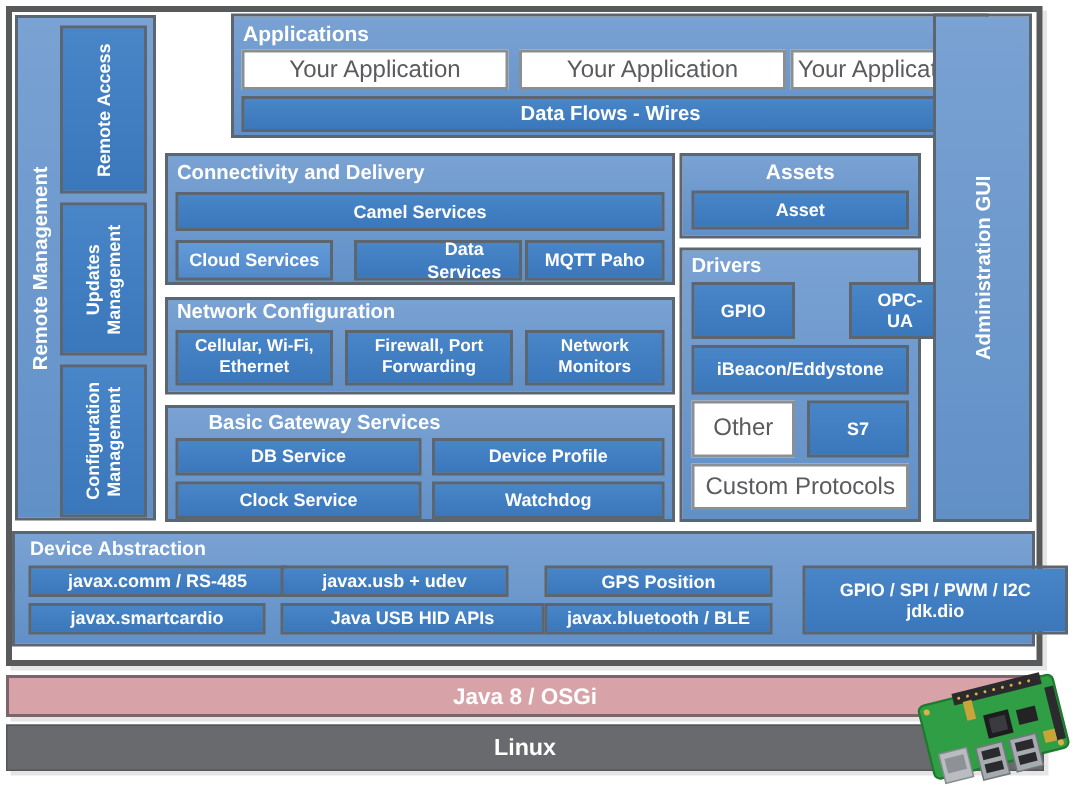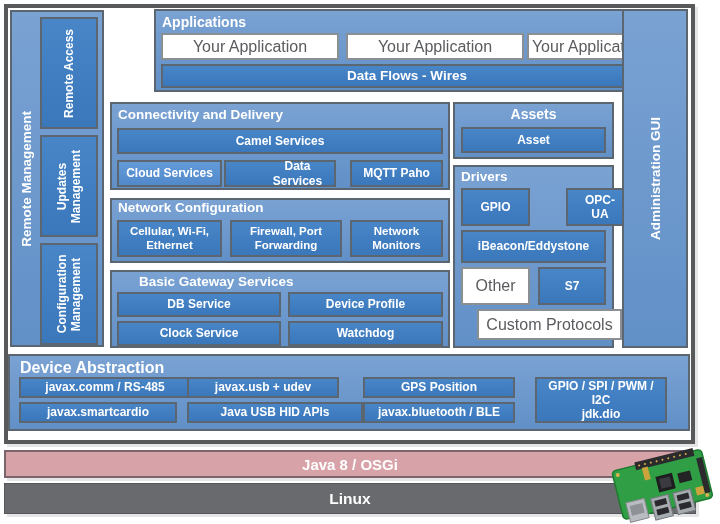--- a/index.html
+++ b/index.html
@@ -97,21 +97,21 @@
   </div>
 
   <div class="abs panel" style="left:110px;top:102px;width:340px;height:88px;">
     <div class="ptitle">Connectivity and Delivery</div>
     <div class="ib" style="left:5px;top:24px;width:326px;height:26px;">
       <span>Camel Services</span>
     </div>
     <div class="ib light" style="left:5px;top:56px;width:105px;height:27px;">
       <span>Cloud Services</span>
     </div>
-    <div class="ib" style="left:112px;top:56px;width:112px;height:27px;padding-left:37px;">
+    <div class="ib" style="left:124px;top:56px;width:112px;height:27px;padding-left:37px;">
       <span>Data Services</span>
     </div>
     <div class="ib" style="left:238px;top:56px;width:93px;height:27px;">
       <span>MQTT Paho</span>
     </div>
   </div>
 
   <div class="abs panel" style="left:110px;top:198px;width:340px;height:65px;">
     <div class="ptitle" style="padding-top:0;">Network Configuration</div>
     <div class="ib small" style="left:5px;top:20px;width:105px;height:37px;">
@@ -158,50 +158,50 @@
     </div>
     <div class="ib" style="left:6px;top:63px;width:145px;height:33px;">
       <span>iBeacon/Eddystone</span>
     </div>
     <div class="wb" style="left:6px;top:100px;width:69px;height:38px;">
       <span>Other</span>
     </div>
     <div class="ib" style="left:83px;top:100px;width:68px;height:38px;">
       <span>S7</span>
     </div>
-    <div class="wb" style="left:6px;top:142px;width:145px;height:31px;margin-left:16px;">
+    <div class="wb" style="left:6px;top:142px;width:145px;height:31px;">
       <span>Custom Protocols</span>
     </div>
   </div>
 
   <div class="abs panel vbox" style="left:622px;top:9px;width:66px;height:339px;">
     <span class="vtext" style="color:#fff;font-weight:bold;font-size:13.5px;">Administration GUI</span>
   </div>
 
   <div class="abs panel" style="left:8px;top:354px;width:682px;height:77px;">
-    <div class="ptitle" style="font-size:16px;padding-left:10px;padding-top:2px;">Device Abstraction</div>
+    <div class="ptitle" style="font-size:13px;padding-left:10px;padding-top:2px;">Device Abstraction</div>
     <div class="ib" style="left:9px;top:21px;width:172px;height:21px;justify-content:center;">
       <span>javax.comm / RS-485</span>
     </div>
     <div class="ib" style="left:177px;top:21px;width:152px;height:21px;">
       <span>javax.usb + udev</span>
     </div>
-    <div class="ib" style="left:353px;top:21px;width:152px;height:21px;">
+    <div class="ib" style="left:353px;top:21px;width:152px;height:21px;align-items:flex-end;">
       <span>GPS Position</span>
     </div>
     <div class="ib" style="left:9px;top:46px;width:158px;height:21px;">
       <span>javax.smartcardio</span>
     </div>
     <div class="ib" style="left:177px;top:46px;width:176px;height:21px;">
       <span>Java USB HID APIs</span>
     </div>
     <div class="ib" style="left:353px;top:46px;width:152px;height:21px;">
       <span>javax.bluetooth / BLE</span>
     </div>
-    <div class="ib" style="left:525px;top:21px;width:132px;height:46px;flex-direction:column;">
+    <div class="ib" style="left:525px;top:21px;width:177px;height:46px;flex-direction:column;">
       <div>GPIO / SPI / PWM / I2C</div>
       <div>jdk.dio</div>
     </div>
   </div>
 
   <div class="abs javabar">
     <span>Java 8 / OSGi</span>
   </div>
 
   <div class="abs linuxbar">

